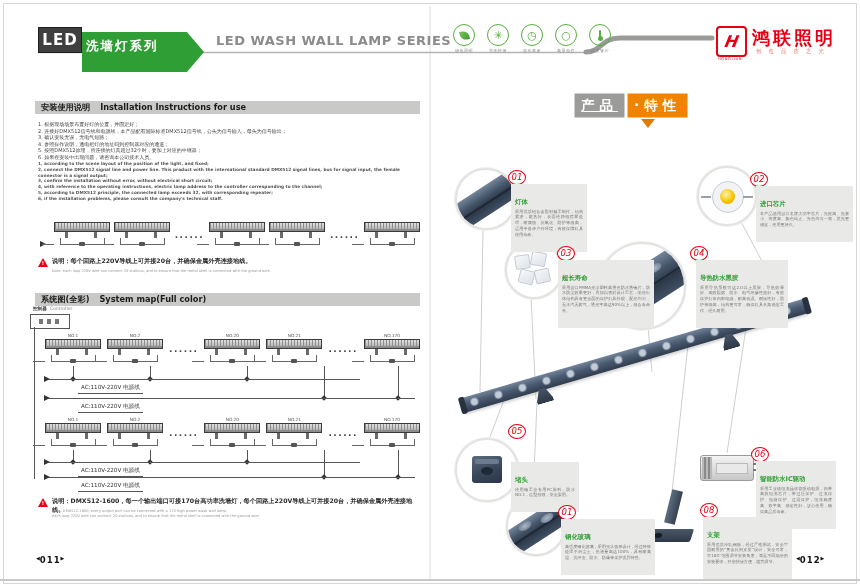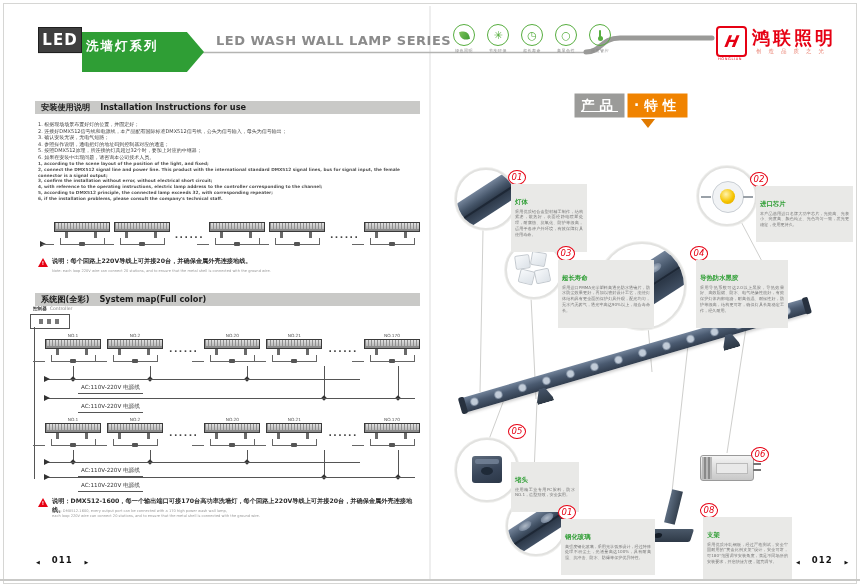--- a/index.html
+++ b/index.html
@@ -129,21 +129,21 @@
             background:linear-gradient(#72839a 0%,#4a5a70 45%,#313d4e 100%);
             box-shadow:0 2px 3px rgba(0,0,0,.18);}
   .main-bar::before{content:"";position:absolute;inset:0;
             background-image:radial-gradient(circle at 12px 7px,rgba(200,210,222,.95) 3px,rgba(130,145,165,.85) 4px,rgba(0,0,0,0) 4.6px);
             background-size:25px 15px;background-repeat:repeat-x;}
   .main-bar .capL,.main-bar .capR{position:absolute;top:-1px;width:6px;height:17px;background:#27313f;border-radius:2px;}
   .main-bar .capL{left:-3px;} .main-bar .capR{right:-3px;}
   .main-bar .bkt{position:absolute;top:13px;width:17px;height:15px;background:linear-gradient(#46556a,#2d3844);
             clip-path:polygon(32% 0,68% 0,100% 80%,100% 100%,0 100%,0 80%);}
 
-  .pageno{position:absolute;bottom:22px;font-weight:bold;font-size:8.5px;color:#111;letter-spacing:1px;display:flex;align-items:flex-end;gap:12px;}
+  .pageno{position:absolute;bottom:22px;font-weight:bold;font-size:8.5px;color:#111;letter-spacing:1px;display:flex;align-items:flex-start;gap:0;}
   .pageno .tri{font-size:5px;letter-spacing:0;}
 </style>
 </head>
 <body>
 
 <div class="sheet">
   <div class="frame"></div>
   <div class="bottom-rule"></div>
   <div class="fold"></div>
 
@@ -490,20 +490,24 @@
   <div class="num" style="left:508px;top:424px">05</div>
   <div class="fblock" style="left:511px;top:462px;width:68px">
     <div class="t">堵头</div>
     <div class="d">使用精工业专用PC胶料，防水NO.1，造型别致，安全实用。</div>
   </div>
 
   <div class="driver" style="left:700px;top:455px">
       <span class="dlbl"></span>
     </div>
   <div class="num" style="left:751px;top:447px">06</div>
+  <div class="fblock" style="left:756px;top:461px;width:80px">
+    <div class="t">智能防水IC驱动</div>
+    <div class="d">采用工业级恒流晶体管驱动电源，内带高效恒流芯片，带过压保护、过流保护、短路保护、过温保护，恒流精度高、效率高、稳定性好，放心使用，确保高品质寿命。</div>
+  </div>
 
   <div class="pcir" style="left:506px;top:496px;width:56px;height:56px">
     <div class="band"></div>
     <span class="hole" style="left:10px;top:24px"></span>
     <span class="hole" style="left:32px;top:16px"></span>
   </div>
   <div class="num" style="left:558px;top:505px">01</div>
   <div class="fblock" style="left:561px;top:519px;width:94px">
     <div class="t">钢化玻璃</div>
     <div class="d">高强度钢化玻璃，采用光学弧形设计，经过特殊处理不积尘土，光通量高达100%，具有耐高温、抗冲击、防水、防爆等保护优异特性。</div>

